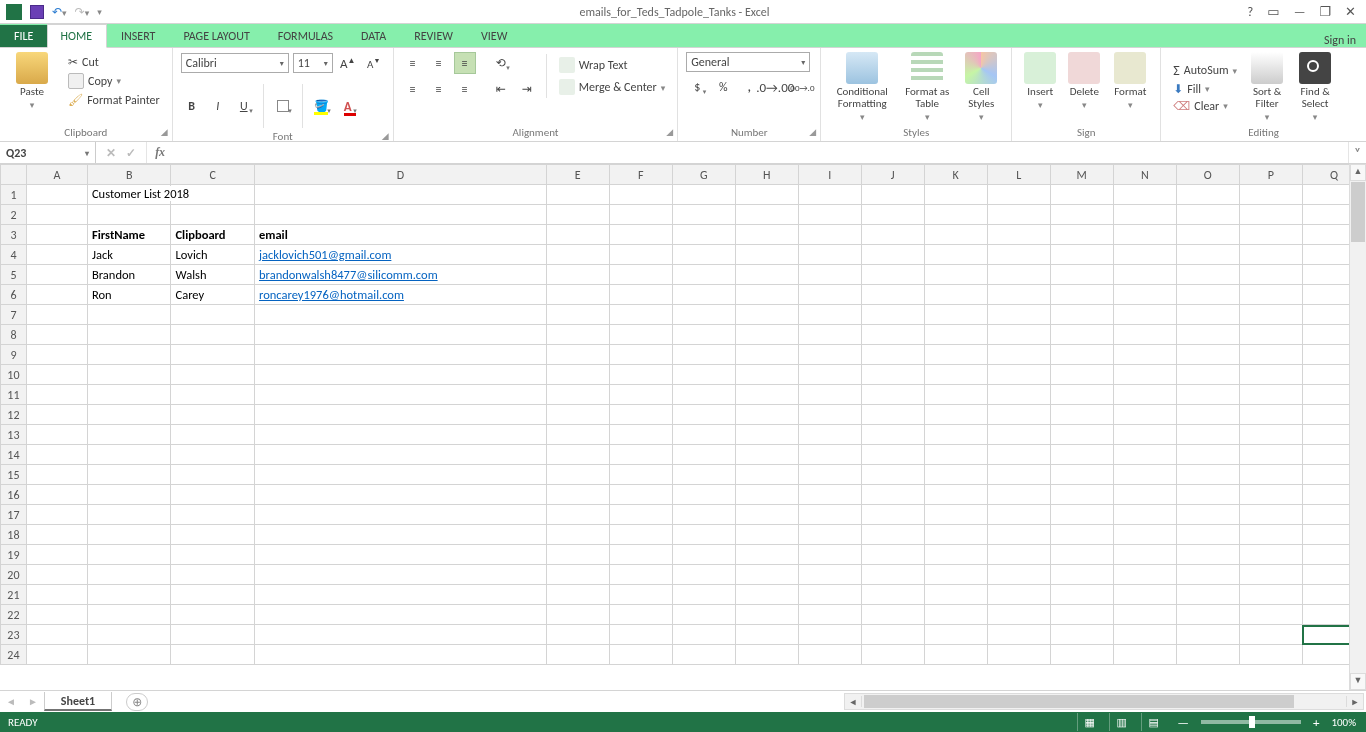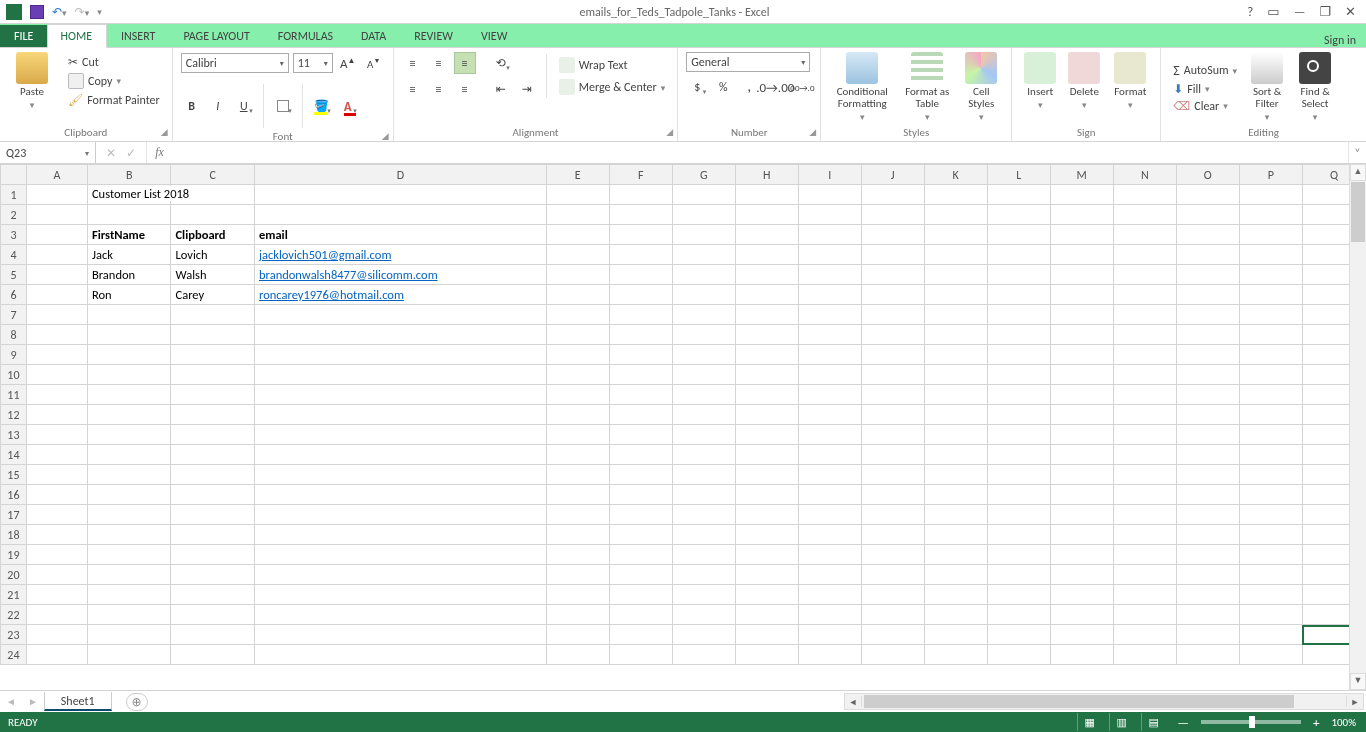--- a/index.html
+++ b/index.html
@@ -35,21 +35,21 @@
 .bigico { width:32px; height:32px; background:#ddd; border-radius:3px; display:inline-block; }
 .selbox { border:1px solid #ababab; background:#fff; height:20px; font-size:12px; padding:1px 4px; display:flex; align-items:center; justify-content:space-between; }
 .selbox .dd { font-size:8px; color:#666; padding-left:4px; }
 .iconbtn { width:22px; height:22px; display:inline-flex; align-items:center; justify-content:center; border:1px solid transparent; position:relative; }
 .iconbtn.active-hl { background:#c6e0b4; border-color:#a6c89a; }
 .iconbtn .dd { font-size:7px; color:#777; position:absolute; right:1px; bottom:1px; }
 .sep { width:1px; height:44px; background:#e1e1e1; margin:0 4px; }
 .underline-a { color:#d05050; font-weight:bold; font-size:13px; }
 
 
-.fbar { height:22px; border-bottom:1px solid #d4d4d4; display:flex; align-items:stretch; background:#fff; }
+.fbar { height:22px; border-bottom:1px solid #d4d4d4; display:flex; align-items:stretch; background:#fff;font-weight:bold; }
 .namebox { width:96px; border-right:1px solid #ccc; display:flex; align-items:center; padding:0 6px; font-size:12px; justify-content:space-between; }
 .namebox .dd { font-size:8px; color:#777; }
 .fxbtns { display:flex; align-items:center; gap:10px; padding:0 10px; color:#bbb; border-right:1px solid #e5e5e5; }
 .fxlabel { font-style:italic; font-family:"Times New Roman",serif; color:#777; padding:0 8px; display:flex; align-items:center; }
 .fbar .expand { margin-left:auto; width:18px; display:flex; align-items:center; justify-content:center; color:#888; border-left:1px solid #e5e5e5; }
 
 
 .gridwrap { position:relative; height: calc(732px - 24px - 24px - 94px - 22px - 22px - 20px); overflow:hidden; }
 .grid { border-collapse:collapse; table-layout:fixed; }
 .grid th, .grid td { border:1px solid #d4d4d4; font-size:12.5px; font-family:Calibri,Arial,sans-serif; height:20px; padding:0 4px; text-align:left; white-space:nowrap; overflow:visible; }
@@ -62,21 +62,21 @@
 .grid td.spill { overflow:visible; position:relative; }
 .grid td.spill span.sp { position:absolute; left:4px; top:1px; background:#fff; padding-right:2px; z-index:2;}
 .vscroll { position:absolute; right:0; top:0; bottom:0; width:17px; background:#f1f1f1; border-left:1px solid #dcdcdc; display:flex; flex-direction:column; }
 .vscroll .arr { height:17px; text-align:center; font-size:9px; color:#666; background:#f8f8f8; border:1px solid #dcdcdc; }
 .vscroll .thumb { height:60px; background:#cdcdcd; margin:1px; }
 
 
 .sheettabs { height:22px; background:#fff; border-top:1px solid #d4d4d4; display:flex; align-items:center; }
 .sheettabs .navarr { padding:0 6px; color:#bbb; font-size:10px; }
 .sheettabs .stab { padding:2px 16px 1px 16px; border:1px solid #ccc; border-top:none; font-size:12px; background:#fff; margin-top:-1px; }
-.sheettabs .stab.active { border-bottom:2px solid #0c4a6e; font-weight:normal; }
+.sheettabs .stab.active { border-bottom:2px solid #737373; font-weight:bold; }
 .sheettabs .addsheet { width:22px; height:18px; border:1px solid #ccc; border-radius:10px; margin-left:14px; text-align:center; font-size:12px; color:#888; line-height:16px; }
 .sheettabs .hscroll { margin-left:auto; height:17px; width:520px; background:#f1f1f1; border:1px solid #dcdcdc; display:flex; align-items:center; margin-right:2px; }
 .sheettabs .hscroll .arr { width:17px; text-align:center; font-size:9px; color:#666; border-right:1px solid #dcdcdc; }
 .sheettabs .hscroll .arr.r { border-left:1px solid #dcdcdc; border-right:none; margin-left:auto;}
 .sheettabs .hscroll .thumb { height:13px; width:430px; background:#cdcdcd; margin-left:2px; }
 
 
 .status { height:20px; background:#217346; color:#fff; display:flex; align-items:center; font-size:11px; }
 .status .left { padding-left:8px; }
 .status .right { margin-left:auto; display:flex; align-items:center; gap:8px; padding-right:10px; }

